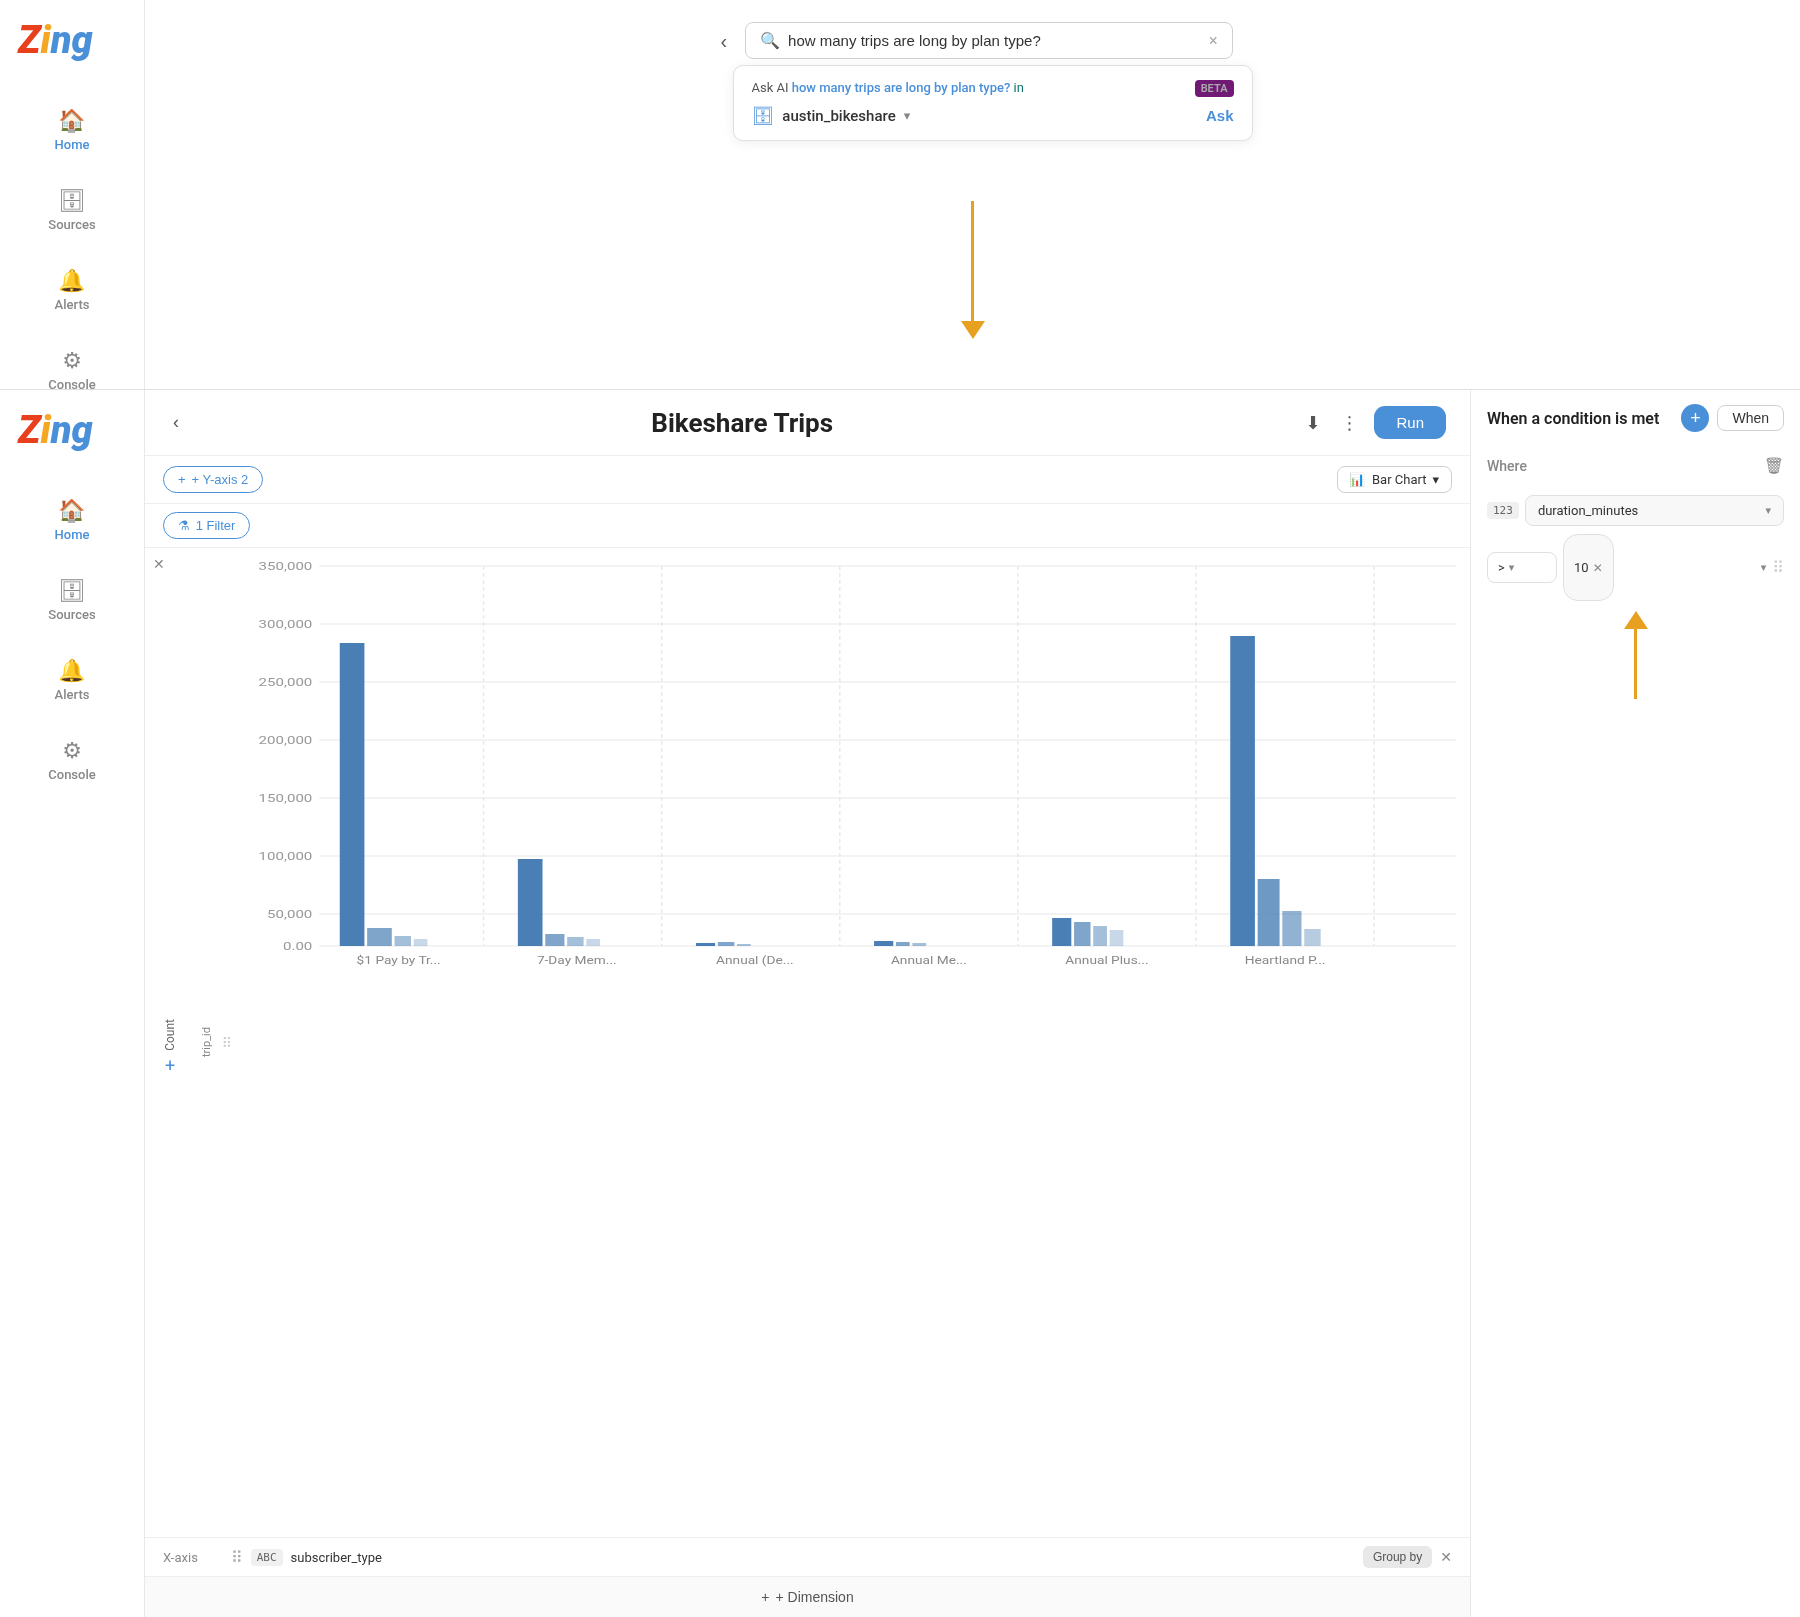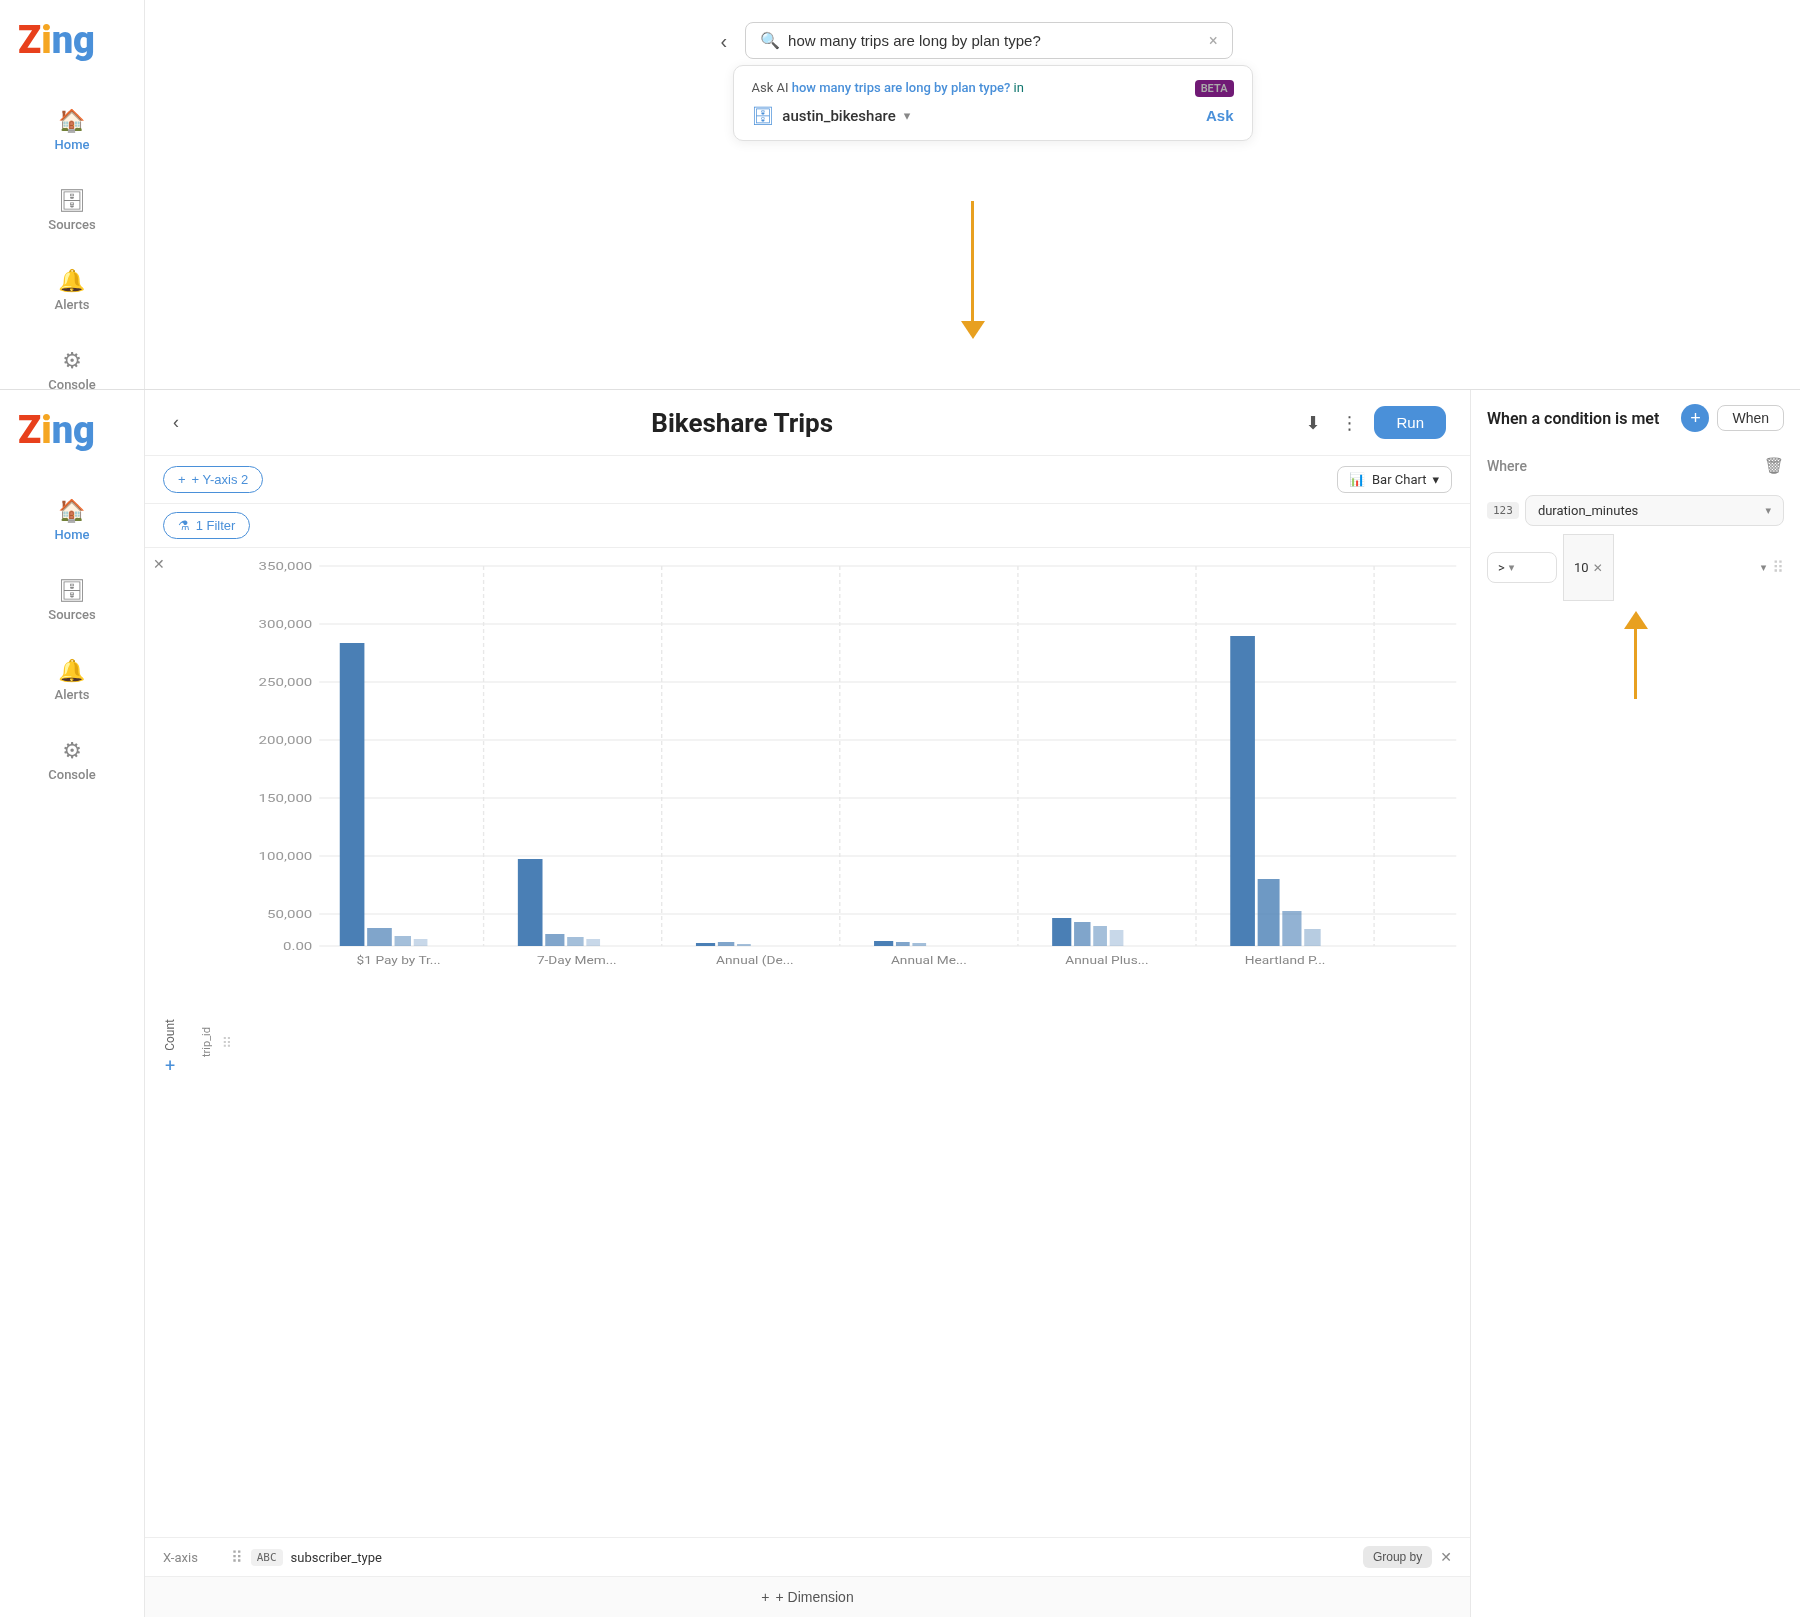--- a/index.html
+++ b/index.html
@@ -8,21 +8,21 @@
     .outer-wrapper { width: 1800px; min-height: 1617px; display: flex; flex-direction: column; gap: 0; }
 
     
     .top-panel { display: flex; background: #fff; border-bottom: 1px solid #e0e0e0; height: 390px; }
 
     
     .bottom-panel { display: flex; background: #f5f5f5; flex: 1; }
 
     
     .sidebar { width: 145px; min-width: 145px; background: #fff; border-right: 1px solid #e8e8e8; display: flex; flex-direction: column; align-items: flex-start; padding: 18px 0; }
-    .logo { padding: 0 18px 28px 18px; }
+    .logo { padding: 0 18px 28px 18px; font-style: italic; }
     .logo-text { font-size: 38px; font-weight: 900; }
     .logo-z { color: #e8401c; }
     .logo-i { color: #f5a623; }
     .logo-n { color: #4a90d9; }
     .logo-g { color: #4a90d9; }
 
     .nav-item { display: flex; flex-direction: column; align-items: center; padding: 10px 0; width: 100%; cursor: pointer; }
     .nav-item-inner { display: flex; flex-direction: column; align-items: center; gap: 4px; padding: 8px 12px; border-radius: 8px; width: 90px; }
     .nav-item-inner.active { color: #4a90d9; }
     .nav-icon { font-size: 22px; color: #888; }
@@ -108,21 +108,21 @@
 
     .where-section { padding: 10px 16px; }
     .where-header { display: flex; align-items: center; justify-content: space-between; margin-bottom: 20px; }
     .where-label { font-size: 14px; color: #888; font-weight: 500; }
     .delete-icon { color: #888; cursor: pointer; font-size: 16px; }
     .condition-field-row { display: flex; align-items: center; gap: 6px; margin-bottom: 8px; }
     .type-badge { background: #f0f0f0; border-radius: 4px; padding: 2px 6px; font-size: 11px; color: #666; font-family: monospace; }
     .field-select { flex: 1; background: #f8f8f8; border: 1.5px solid #e0e0e0; border-radius: 8px; padding: 7px 12px; font-size: 13px; color: #333; display: flex; align-items: center; justify-content: space-between; cursor: pointer; }
     .condition-op-row { display: flex; align-items: center; gap: 6px; }
     .op-select { background: #fff; border: 1.5px solid #e0e0e0; border-radius: 8px; padding: 7px 10px; font-size: 13px; color: #333; display: flex; align-items: center; gap: 4px; cursor: pointer; min-width: 70px; }
-    .value-input { background: #f8f8f8; border: 1.5px solid #e0e0e0; border-radius: 0; padding: 25px 10px; font-size: 13px; color: #333; display: flex; align-items: center; gap: 4px; }
+    .value-input { background: #f8f8f8; border: 1.5px solid #e0e0e0; border-radius: 15px; padding: 25px 10px; font-size: 13px; color: #333; display: flex; align-items: center; gap: 4px; }
     .value-text { color: #333; }
     .value-clear { color: #888; cursor: pointer; font-size: 12px; }
     .caret { color: #888; font-size: 11px; }
     .drag-handle { color: #ccc; font-size: 16px; cursor: grab; margin-left: auto; }
 
     
     .arrow-up-container { display: flex; justify-content: center; padding: 10px 0; }
     .arrow-up { display: flex; flex-direction: column; align-items: center; }
     .arrow-shaft-up { width: 3px; height: 70px; background: #e8a020; }
     .arrow-head-up { width: 0; height: 0; border-left: 12px solid transparent; border-right: 12px solid transparent; border-bottom: 18px solid #e8a020; margin-bottom: 0; }

